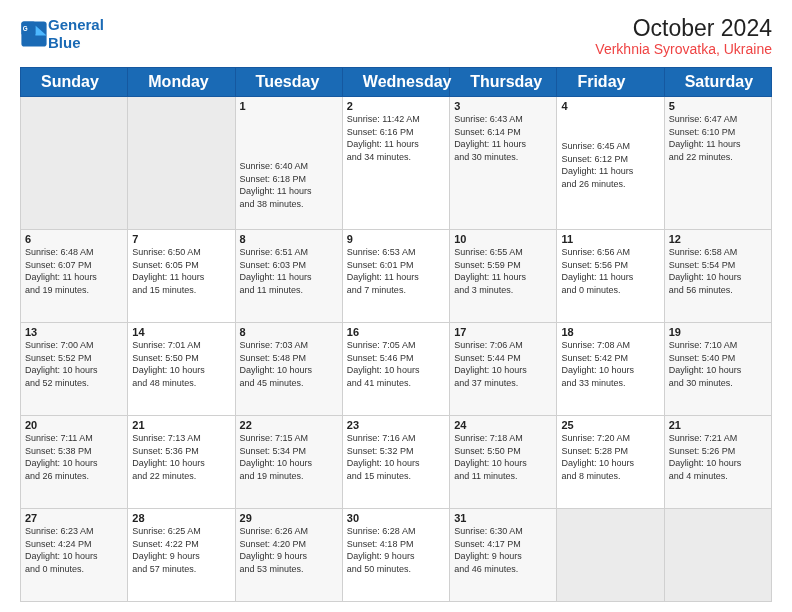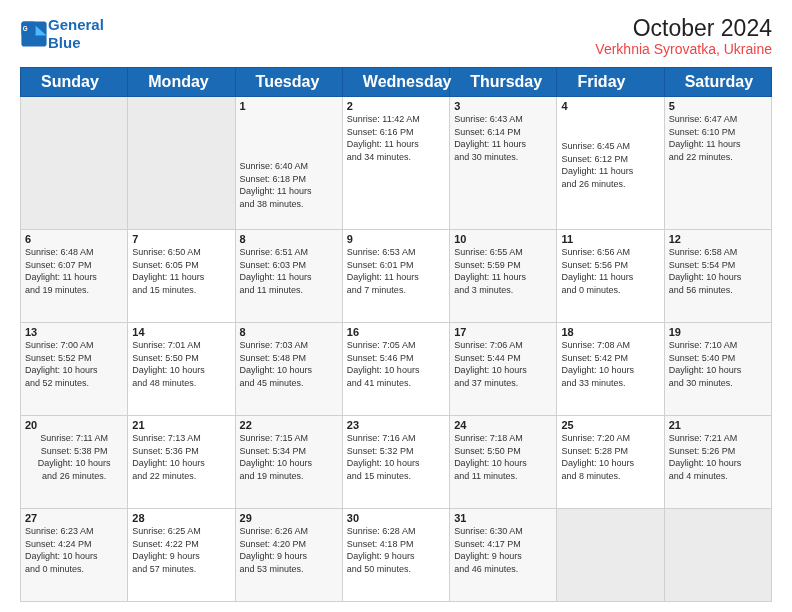--- a/index.html
+++ b/index.html
@@ -299,21 +299,21 @@
             <span class="day-num">19</span>
             <div class="day-detail" style="white-space: pre-line;">Sunrise: 7:10 AM
 Sunset: 5:40 PM
 Daylight: 10 hours
 and 30 minutes.</div>
           </td>
         </tr>
         <tr>
           <td>
             <span class="day-num">20</span>
-            <div class="day-detail" style="white-space: pre-line; text-align: center;">Sunrise: 7:11 AM
+            <div class="day-detail" style="white-space: pre-line;">Sunrise: 7:11 AM
 Sunset: 5:38 PM
 Daylight: 10 hours
 and 26 minutes.</div>
           </td>
           <td>
             <span class="day-num">21</span>
             <div class="day-detail" style="white-space: pre-line;">Sunrise: 7:13 AM
 Sunset: 5:36 PM
 Daylight: 10 hours
 and 22 minutes.</div>

